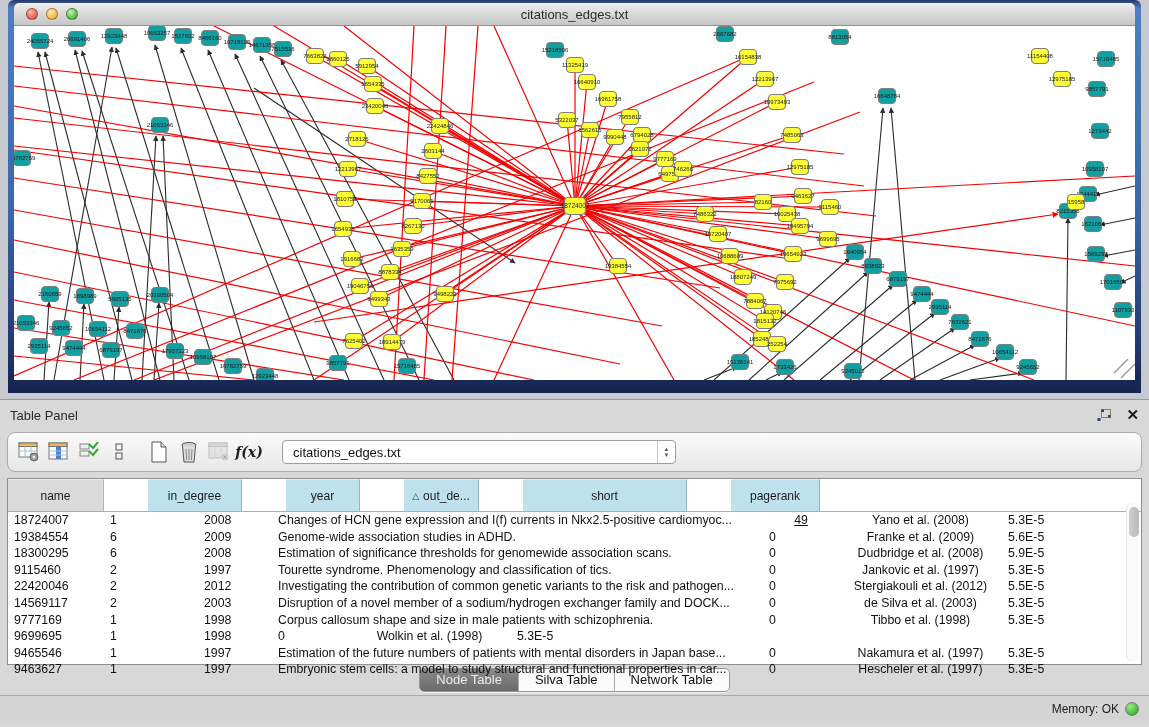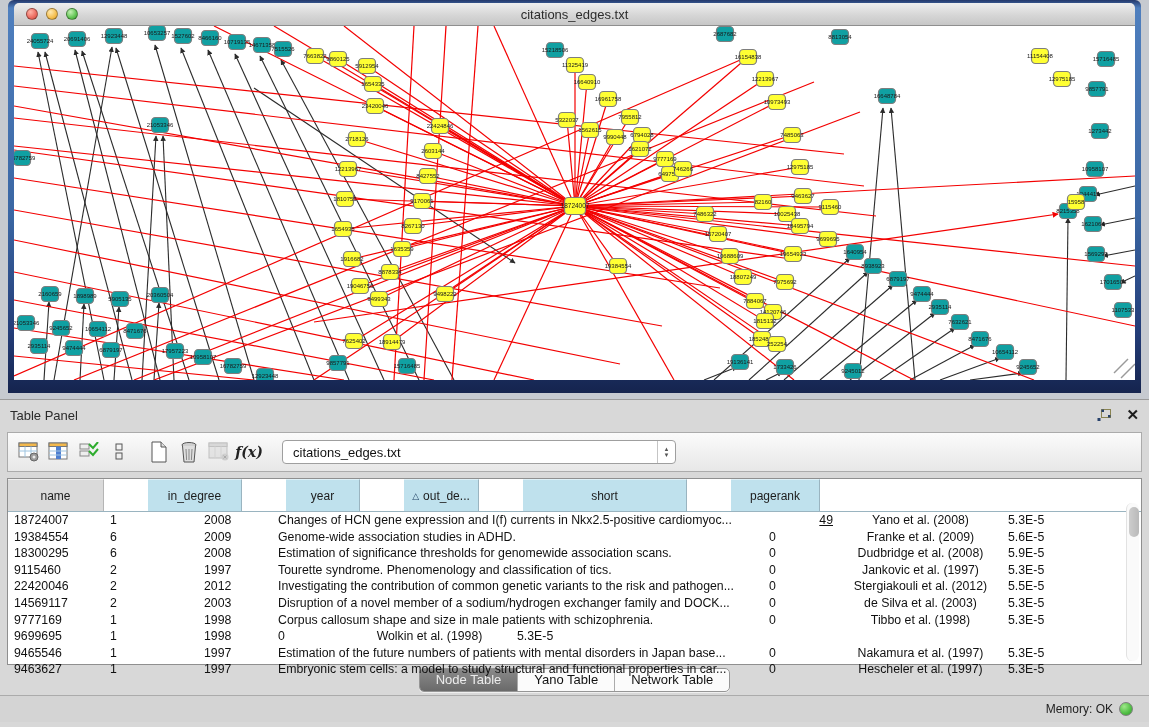--- a/index.html
+++ b/index.html
@@ -30,21 +30,21 @@
   .hub-label { font-size:6.5px; fill:#1a1a1a; }
 
   
   .table-panel { width:1149px; height:328px; background:#D8D8D8; border-top:1px solid #9b9b9b; }
   .panel-header { height:30px; display:flex; align-items:center; padding:0 10px; }
   .panel-title { font-size:13px; color:#2b2b2b; }
   .panel-header .spacer { flex:1; }
   .hdr-icon { margin-left:14px; cursor:default; display:flex; align-items:center; }
   .close-x { font-size:15px; font-weight:bold; color:#1c1c1c; }
 
-  .toolbar { margin:2px 7px 6px 7px; height:40px; border:1px solid #ABABAB; border-radius:0;
+  .toolbar { margin:2px 7px 6px 7px; height:40px; border:1px solid #ABABAB; border-radius:8px;
     background:linear-gradient(180deg,#FBFBFB,#E7E7E7); display:flex; align-items:center; padding:12px 8px; }
   .tbtn { width:26px; height:26px; display:flex; align-items:center; justify-content:center; margin-right:4px; }
   .fx { font-family:"DejaVu Serif", serif; font-style:italic; font-weight:bold; font-size:14px; color:#222; }
   .net-select { margin-left:16px; width:394px; height:24px; background:#fff; border:1px solid #9f9f9f;
     border-radius:4px; display:flex; align-items:center; padding:0 0 0 10px; font-size:13px; color:#111; }
   .net-select .sel-label { flex:1; }
   .stepper { width:18px; height:22px; border-left:1px solid #c5c5c5; display:flex; flex-direction:column;
     align-items:center; justify-content:center; color:#555; font-size:6px; line-height:6px; }
 
   .grid-wrap { margin:0 7px; background:#fff; border:1px solid #8f8f8f; height:187px; position:relative; }
@@ -61,21 +61,21 @@
     background:linear-gradient(90deg,#cdcdcd,#b9b9b9); }
 
   .tabbar { height:30px; display:flex; align-items:center; justify-content:center; }
   .seg { display:flex; border:1px solid #969696; border-radius:5px; overflow:hidden;
     background:#FBFBFB; box-shadow:0 1px 0 rgba(255,255,255,.6); }
   .seg-tab { padding:3px 16px 4px 16px; font-size:13px; color:#111; border-right:1px solid #ababab; }
   .seg-tab:last-child { border-right:none; }
   .seg-tab.selected { background:linear-gradient(180deg,#8a8a8a,#6a6a6a); color:#ececec; }
 
   .statusbar { height:27px; border-top:1px solid #ABABAB; background:#D4D4D4;
-    display:flex; align-items:center; justify-content:flex-end; padding-right:16px; }
+    display:flex; align-items:center; justify-content:flex-end; padding-right:10px; }
   .mem-label { font-size:12px; color:#222; margin-right:6px; }
   .mem-dot { width:14px; height:14px; border-radius:50%; border:1px solid #7f7f7f;
     background:radial-gradient(circle at 35% 30%, #9fe88a, #4FBE43 60%, #379233); }
 </style>
 </head>
 <body>
 
 <div class="desktop">
   <div class="net-window">
     <div class="titlebar">
@@ -798,21 +798,21 @@
         <div class="th" style="width: 89px;">
           <span>pagerank</span>
         </div>
       </div>
     <div id="tbody">
         <div class="trow">
           <div class="td" style="width: 96px; text-align: left;">18724007</div>
           <div class="td" style="width: 94px; text-align: left;">1</div>
           <div class="td" style="width: 74px; text-align: left;">2008</div>
           <div class="td" style="width: 491px; text-align: left;">Changes of HCN gene expression and I(f) currents in Nkx2.5-positive cardiomyoc...</div>
-          <div class="td" style="width: 75px; text-align: right; text-decoration: underline;">49</div>
+          <div class="td" style="width: 75px; text-align: center; text-decoration: underline;">49</div>
           <div class="td" style="width: 164px; text-align: center;">Yano et al. (2008)</div>
           <div class="td" style="width: 89px; text-align: left;">5.3E-5</div>
         </div>
         <div class="trow">
           <div class="td" style="width: 96px; text-align: left;">19384554</div>
           <div class="td" style="width: 94px; text-align: left;">6</div>
           <div class="td" style="width: 74px; text-align: left;">2009</div>
           <div class="td" style="width: 491px; text-align: left;">Genome-wide association studies in ADHD.</div>
           <div class="td" style="width: 75px; text-align: left;">0</div>
           <div class="td" style="width: 164px; text-align: center;">Franke et al. (2009)</div>
@@ -891,21 +891,21 @@
         </div>
       </div>
     <div class="vscroll">
       <div class="vthumb"></div>
     </div>
   </div>
 
   <div class="tabbar">
     <div class="seg" id="tabs">
         <span class="seg-tab selected">Node Table</span>
-        <span class="seg-tab">Yano Table</span>
+        <span class="seg-tab">Silva Table</span>
         <span class="seg-tab">Network Table</span>
       </div>
   </div>
 
   <div class="statusbar">
     <span class="mem-label">Memory: OK</span>
     <span class="mem-dot"></span>
   </div>
 </div>
 

